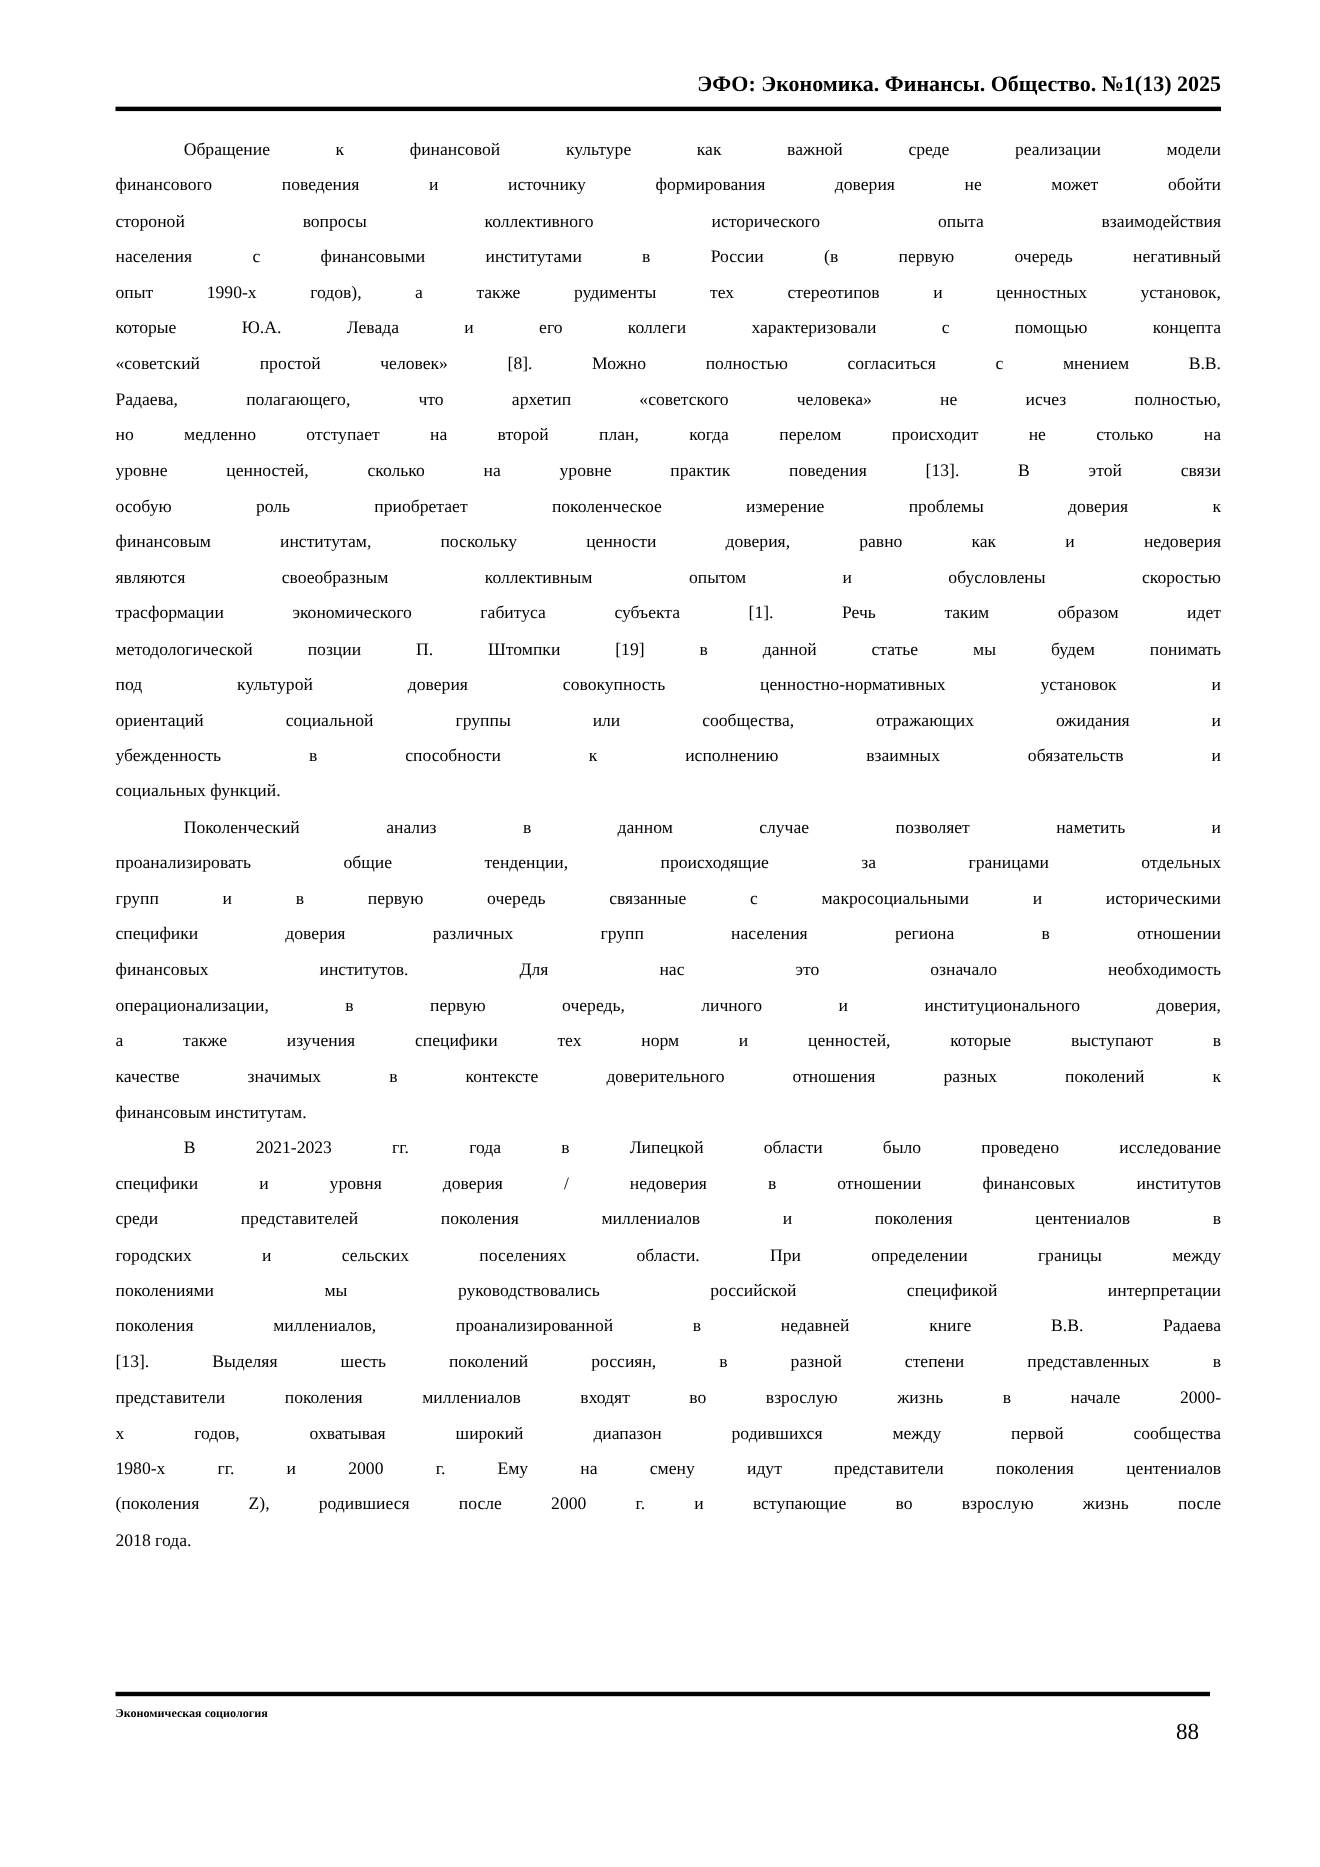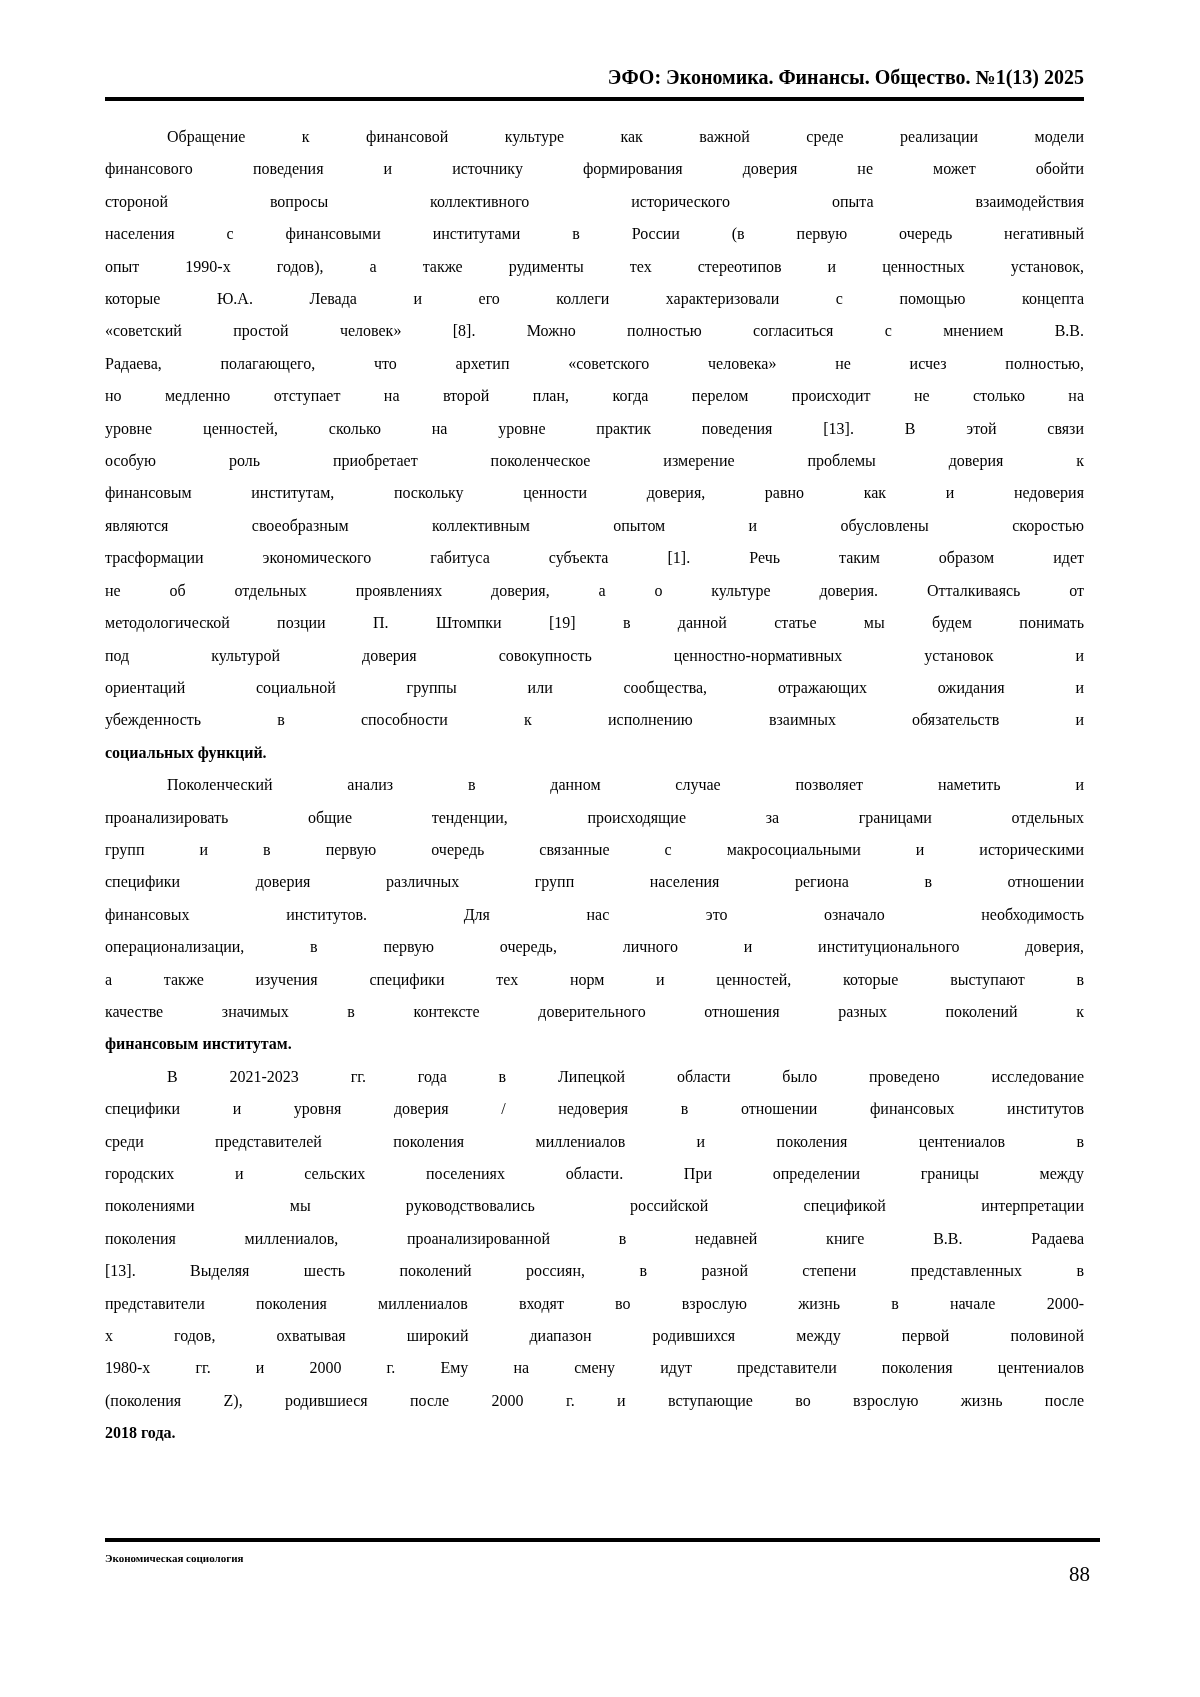--- a/index.html
+++ b/index.html
@@ -11,21 +11,21 @@
     position: relative;
     width: 1200px;
     height: 1697px;
     background: #ffffff;
     color: #000000;
     font-family: "Liberation Serif", "DejaVu Serif", serif;
     overflow: hidden;
     box-sizing: border-box;
   }
   .content {
-    padding: 0 116px 0 105px;
+    padding: 0 90px 0 105px;
   }
   .journal-title {
     margin-top: 66px;
     text-align: right;
     font-weight: bold;
     font-size: 20px;
     line-height: 23px;
   }
   .header-rule {
     margin-top: 8px;
@@ -40,21 +40,20 @@
   .line {
     text-align: justify;
     text-align-last: justify;
     white-space: normal;
   }
   .line.para-start {
     text-indent: 62px;
   }
   .line.para-end {
     text-align-last: left;
-    font-weight: bold;
   }
   .footer-rule {
     position: absolute;
     left: 105px;
     right: 100px;
     top: 1538px;
     height: 4px;
     background: #000000;
   }
   .footer-label {
@@ -94,21 +93,20 @@
           <div class="line">опыт 1990-х годов), а также рудименты тех стереотипов и ценностных установок,</div>
           <div class="line">которые Ю.А. Левада и его коллеги характеризовали с помощью концепта</div>
           <div class="line">«советский простой человек» [8]. Можно полностью согласиться с мнением В.В.</div>
           <div class="line">Радаева, полагающего, что архетип «советского человека» не исчез полностью,</div>
           <div class="line">но медленно отступает на второй план, когда перелом происходит не столько на</div>
           <div class="line">уровне ценностей, сколько на уровне практик поведения [13]. В этой связи</div>
           <div class="line">особую роль приобретает поколенческое измерение проблемы доверия к</div>
           <div class="line">финансовым институтам, поскольку ценности доверия, равно как и недоверия</div>
           <div class="line">являются своеобразным коллективным опытом и обусловлены скоростью</div>
           <div class="line">трасформации экономического габитуса субъекта [1]. Речь таким образом идет</div>
-          <div class="line">не об отдельных проявлениях доверия, а о культуре доверия. Отталкиваясь от</div>
           <div class="line">методологической позции П. Штомпки [19] в данной статье мы будем понимать</div>
           <div class="line">под культурой доверия совокупность ценностно-нормативных установок и</div>
           <div class="line">ориентаций социальной группы или сообщества, отражающих ожидания и</div>
           <div class="line">убежденность в способности к исполнению взаимных обязательств и</div>
           <div class="line para-end">социальных функций.</div>
         </div>
         <div class="paragraph">
           <div class="line para-start">Поколенческий анализ в данном случае позволяет наметить и</div>
           <div class="line">проанализировать общие тенденции, происходящие за границами отдельных</div>
           <div class="line">групп и в первую очередь связанные с макросоциальными и историческими</div>
@@ -121,21 +119,21 @@
         </div>
         <div class="paragraph">
           <div class="line para-start">В 2021-2023 гг. года в Липецкой области было проведено исследование</div>
           <div class="line">специфики и уровня доверия / недоверия в отношении финансовых институтов</div>
           <div class="line">среди представителей поколения миллениалов и поколения центениалов в</div>
           <div class="line">городских и сельских поселениях области. При определении границы между</div>
           <div class="line">поколениями мы руководствовались российской спецификой интерпретации</div>
           <div class="line">поколения миллениалов, проанализированной в недавней книге В.В. Радаева</div>
           <div class="line">[13]. Выделяя шесть поколений россиян, в разной степени представленных в</div>
           <div class="line">представители поколения миллениалов входят во взрослую жизнь в начале 2000-</div>
-          <div class="line">х годов, охватывая широкий диапазон родившихся между первой половиной</div>
+          <div class="line">х годов, охватывая широкий диапазон родившихся между первой сообщества</div>
           <div class="line">1980-х гг. и 2000 г. Ему на смену идут представители поколения центениалов</div>
           <div class="line">(поколения Z), родившиеся после 2000 г. и вступающие во взрослую жизнь после</div>
           <div class="line para-end">2018 года.</div>
         </div>
       </div>
   </div>
   <div class="footer-rule"></div>
   <div class="footer-label">Экономическая социология</div>
   <div class="page-number">88</div>
 </div>

